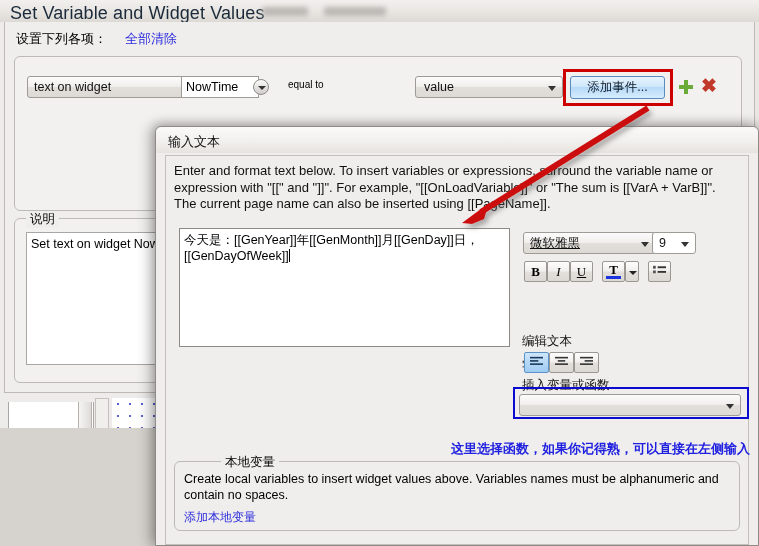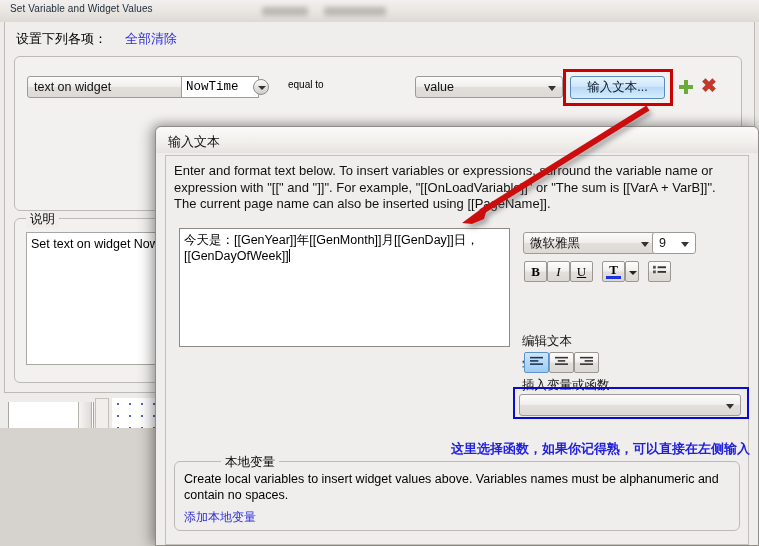--- a/index.html
+++ b/index.html
@@ -27,21 +27,21 @@
   .bg-bottombar { position:absolute; left:0; bottom:0; width:176px; height:118px; background:#d6d3ce; }
   .bg-hscroll { position:absolute; height:14px; background:linear-gradient(180deg,#f6f5f4,#dedbd7); border:1px solid #b5b2ae; border-radius:2px; }
   .bg-hthumb { position:absolute; top:1px; height:10px; background:linear-gradient(180deg,#fdfdfd,#d9d7d4); border:1px solid #a9a6a2; border-radius:2px; }
   .bg-vscroll { position:absolute; width:14px; background:linear-gradient(90deg,#f6f5f4,#dedbd7); border:1px solid #b5b2ae; }
   .tri { width:0;height:0; }
 
   
   #main-window { position:absolute; left:0; top:0; width:759px; height:402px; }
   #main-titlebar { position:absolute; left:0; top:0; width:759px; height:22px;
       background:linear-gradient(180deg,#f2f0ee 0%, #e7e4e0 60%, #ddd9d5 100%); }
-  #main-title { position:absolute; left:10px; top:3px; font-size:10px; color:#1b2a3a; letter-spacing:.1px; }
+  #main-title { position:absolute; left:10px; top:3px; font-size:18px; color:#1b2a3a; letter-spacing:.1px; }
   .blur-chip { position:absolute; top:7px; height:9px; border-radius:2px;
       background:#b9b6b2; filter: blur(2.4px); opacity:.95; }
   #main-body { position:absolute; left:4px; top:22px; width:751px; height:371px;
       background:#f0eeec; border:1px solid #bdbab6; border-top:none; }
   #set-label { position:absolute; left:16px; top:30px; font-size:13px; }
   #clear-all { position:absolute; left:125px; top:30px; font-size:13px; color:#2b2bdd; cursor:pointer; }
   #cond-group { position:absolute; left:14px; top:56px; width:728px; height:155px;
       background:#f3f1ef; border:1px solid #bdbab6; border-radius:6px; }
   .w-select { position:relative; height:22px; border:1px solid #9e9b97; border-radius:3px;
       background:linear-gradient(180deg,#fcfcfc 0%, #f0eeec 48%, #e2dfdb 52%, #dddad6 100%);
@@ -75,21 +75,21 @@
       background:linear-gradient(180deg,#fbfaf9 0%, #f1efec 60%, #e6e3df 100%); border-radius:6px 6px 0 0; }
   #dlg-title { position:absolute; left:12px; top:6px; font-size:13px; color:#111; }
   #dlg-panel { position:absolute; left:9px; top:28px; width:584px; height:390px;
       background:#f0eeec; border:1px solid #c3c0bc; }
   #dlg-instructions { position:absolute; left:18px; top:36px; width:560px; font-size:13px; line-height:16.5px; color:#111; }
   #text-area { position:absolute; left:23px; top:101px; width:331px; height:119px;
       background:#fff; border:1px solid #8e8b87; font-size:12.5px; line-height:16px;
       padding:3px 4px; white-space:pre-wrap; word-break:break-all; overflow:hidden; }
   .caret { display:inline-block; width:1px; height:13px; background:#000; vertical-align:-2px; }
   .side-label { position:absolute; font-size:12.5px; color:#111; }
-  #font-select { position:absolute; left:367px; top:105px; width:133px; }
+  #font-select { position:absolute; left:367px; top:105px; width:133px;text-decoration:underline; }
   #size-select { position:absolute; left:496px; top:105px; width:44px; }
   .sq-btn { position:absolute; width:23px; height:21px; border:1px solid #9b9894; border-radius:2px;
       background:linear-gradient(180deg,#fdfdfd 0%, #f1efec 48%, #e3e0dc 52%, #dcd9d5 100%);
       text-align:center; line-height:19px; font-size:13px; }
   .sq-btn.sel { background:linear-gradient(180deg,#cfe6fb,#9ecbf2); border-color:#5b93c8; }
   #align-group .sq-btn { width:25px; }
   #insert-var-select { position:absolute; left:363px; top:267px; width:222px; }
   #insert-highlight { position:absolute; left:357px; top:260px; width:236px; height:32px; border:2px solid #0a0ad0; }
   #annotation { position:absolute; left:211px; top:313px; width:383px; text-align:right;
       font-size:13px; font-weight:bold; color:#2020e0; }
@@ -145,36 +145,36 @@
   <div id="set-label">设置下列各项：</div>
   <div id="clear-all">全部清除</div>
 
   <div id="cond-group"></div>
 
   <div class="w-select" style="position:absolute; left:27px; top:76px; width:178px;">
     <span>text on widget</span>
     <span class="arrow"></span>
   </div>
 
-  <div class="w-input" style="position:absolute; left:181px; top:76px; width:78px;font-family:Liberation Mono, monospace;">
+  <div class="w-input" style="position:absolute; left:181px; top:76px; width:78px;">
     <span>NowTime</span>
   </div>
 
   <div class="round-drop" style="position:absolute; left:253px; top:79px;">
     <span class="arrow"></span>
   </div>
 
   <div style="position:absolute; left:288px; top:79px; font-size:10px;">equal to</div>
 
   <div class="w-select" style="position:absolute; left:415px; top:76px; width:148px;padding-left:8px;">
     <span>value</span>
     <span class="arrow"></span>
   </div>
 
-  <div id="edit-text-btn">输入文本...</div>
+  <div id="edit-text-btn">添加事件...</div>
   <div id="edit-text-highlight"></div>
 
   <svg id="plus-icon" viewBox="0 0 16 16">
     <rect x="6" y="1" width="4" height="14" fill="#6aab3a"></rect>
     <rect x="1" y="6" width="14" height="4" fill="#6aab3a"></rect>
   </svg>
   <div id="x-icon">✖</div>
 
   <div id="desc-group"></div>
   <div id="desc-legend">说明</div>

